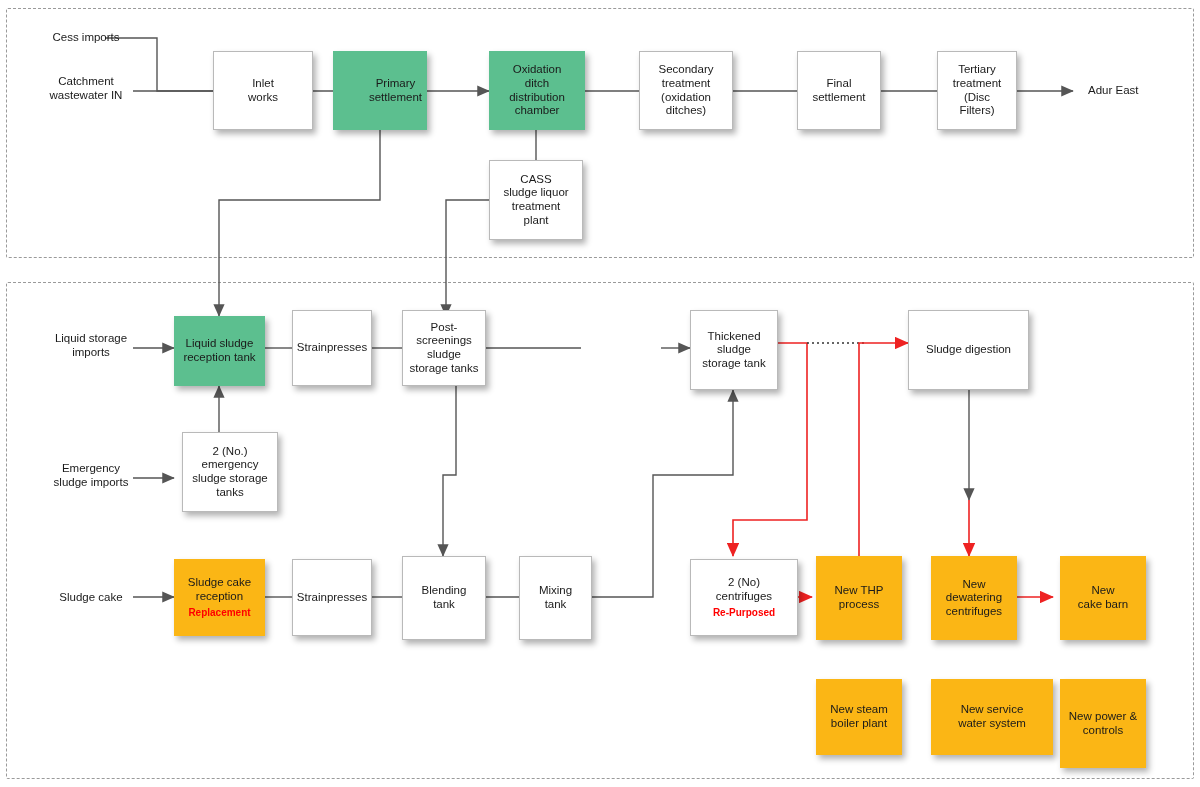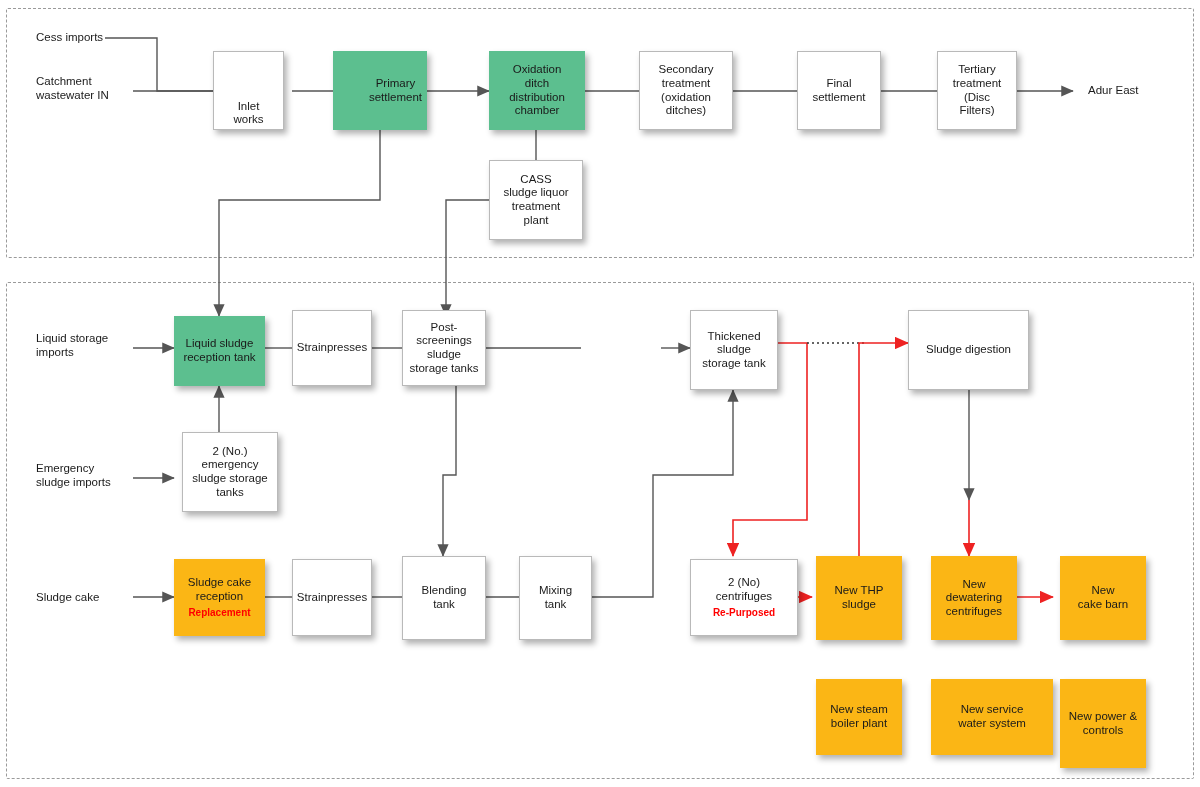--- a/index.html
+++ b/index.html
@@ -8,21 +8,21 @@
   svg.wires{position:absolute;left:0;top:0;width:1200px;height:787px;pointer-events:none;}
   .zone{position:absolute;border:1px dashed #9a9a9a;border-radius:2px;box-sizing:border-box;}
   .node{position:absolute;box-sizing:border-box;display:flex;align-items:center;justify-content:center;
         text-align:center;line-height:1.18;color:#1a1a1a;font-size:11.5px;
         box-shadow:3px 4px 6px rgba(0,0,0,0.30);}
   .node .inner{padding:2px 4px;width:100%;}
   .node.white{background:#ffffff;border:1px solid #b9b9b9;}
   .node.green{background:#5cbf8f;border:1px solid #5cbf8f;}
   .node.orange{background:#fbb615;border:1px solid #fbb615;}
   .tagline{display:block;color:#ff0000;font-weight:bold;margin-top:4px;font-size:10px;}
-  .edge-label{position:absolute;font-size:11.5px;color:#1a1a1a;line-height:1.25;}
+  .edge-label{position:absolute;font-size:11.5px;color:#1a1a1a;line-height:1.25;text-align:center;}
   .edge-label.right{text-align:left;}
 </style>
 </head>
 <body>
 
 <div id="canvas">
 
   <div class="zone" style="left:6px;top:8px;width:1188px;height:250px;"></div>
   <div class="zone" style="left:6px;top:282px;width:1188px;height:497px;"></div>
 
@@ -93,21 +93,21 @@
   <div class="edge-label" style="left:36px;top:30px;width:100px;">Cess imports</div>
   <div class="edge-label" style="left:36px;top:74px;width:100px;white-space:pre-line;">Catchment
 wastewater IN</div>
   <div class="edge-label right" style="left:1088px;top:83px;width:100px;">Adur East</div>
   <div class="edge-label" style="left:36px;top:331px;width:110px;white-space:pre-line;">Liquid storage
 imports</div>
   <div class="edge-label" style="left:36px;top:461px;width:110px;white-space:pre-line;">Emergency
 sludge imports</div>
   <div class="edge-label" style="left:36px;top:590px;width:110px;">Sludge cake</div>
 
-  <div class="node white" style="left:213px;top:51px;width:71px;height:79px;align-items:flex-end;">
+  <div class="node white" style="left:213px;top:51px;width:100px;height:79px;">
     <div class="inner" style="white-space:pre-line;">Inlet
 works</div>
   </div>
 
   <div class="node green" style="left:333px;top:51px;width:94px;height:79px;">
     <div class="inner" style="white-space:pre-line;padding-left:35px;">Primary
 settlement</div>
   </div>
 
   <div class="node green" style="left:489px;top:51px;width:96px;height:79px;">
@@ -202,21 +202,21 @@
   <div class="node white" style="left:690px;top:559px;width:108px;height:77px;">
     <div class="inner">
       <span style="white-space:pre-line;display:block;">2 (No)
 centrifuges</span>
       <span class="tagline">Re-Purposed</span>
     </div>
   </div>
 
   <div class="node orange" style="left:816px;top:556px;width:86px;height:84px;">
     <div class="inner" style="white-space:pre-line;">New THP
-sludge</div>
+process</div>
   </div>
 
   <div class="node orange" style="left:931px;top:556px;width:86px;height:84px;">
     <div class="inner" style="white-space:pre-line;">New
 dewatering
 centrifuges</div>
   </div>
 
   <div class="node orange" style="left:1060px;top:556px;width:86px;height:84px;">
     <div class="inner" style="white-space:pre-line;">New

